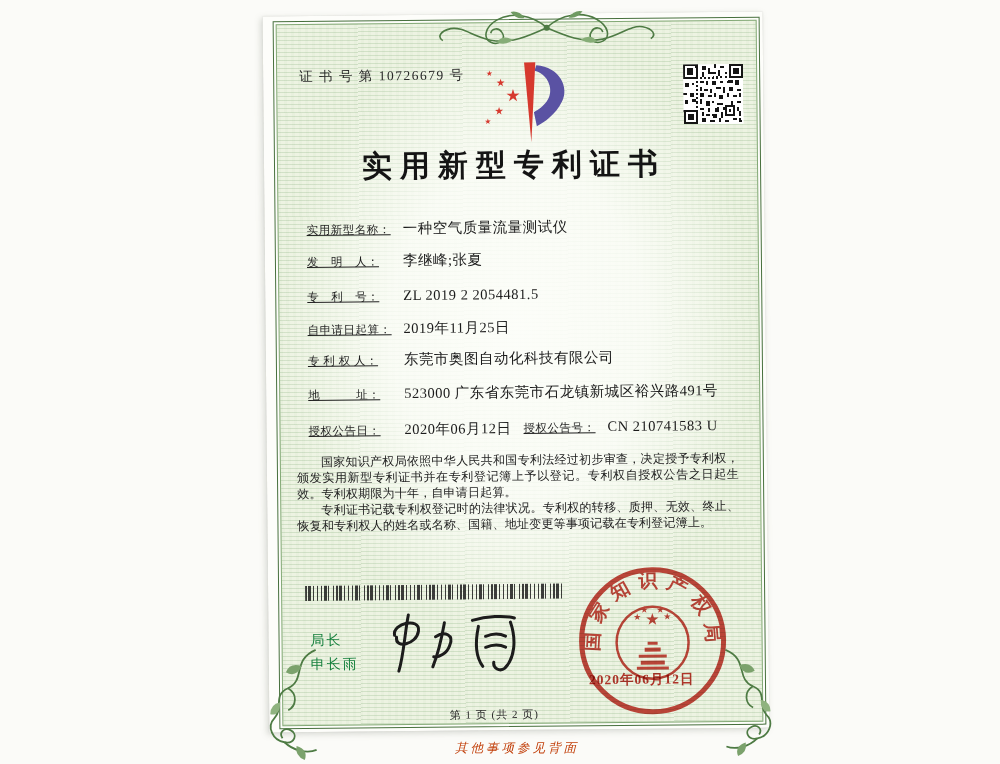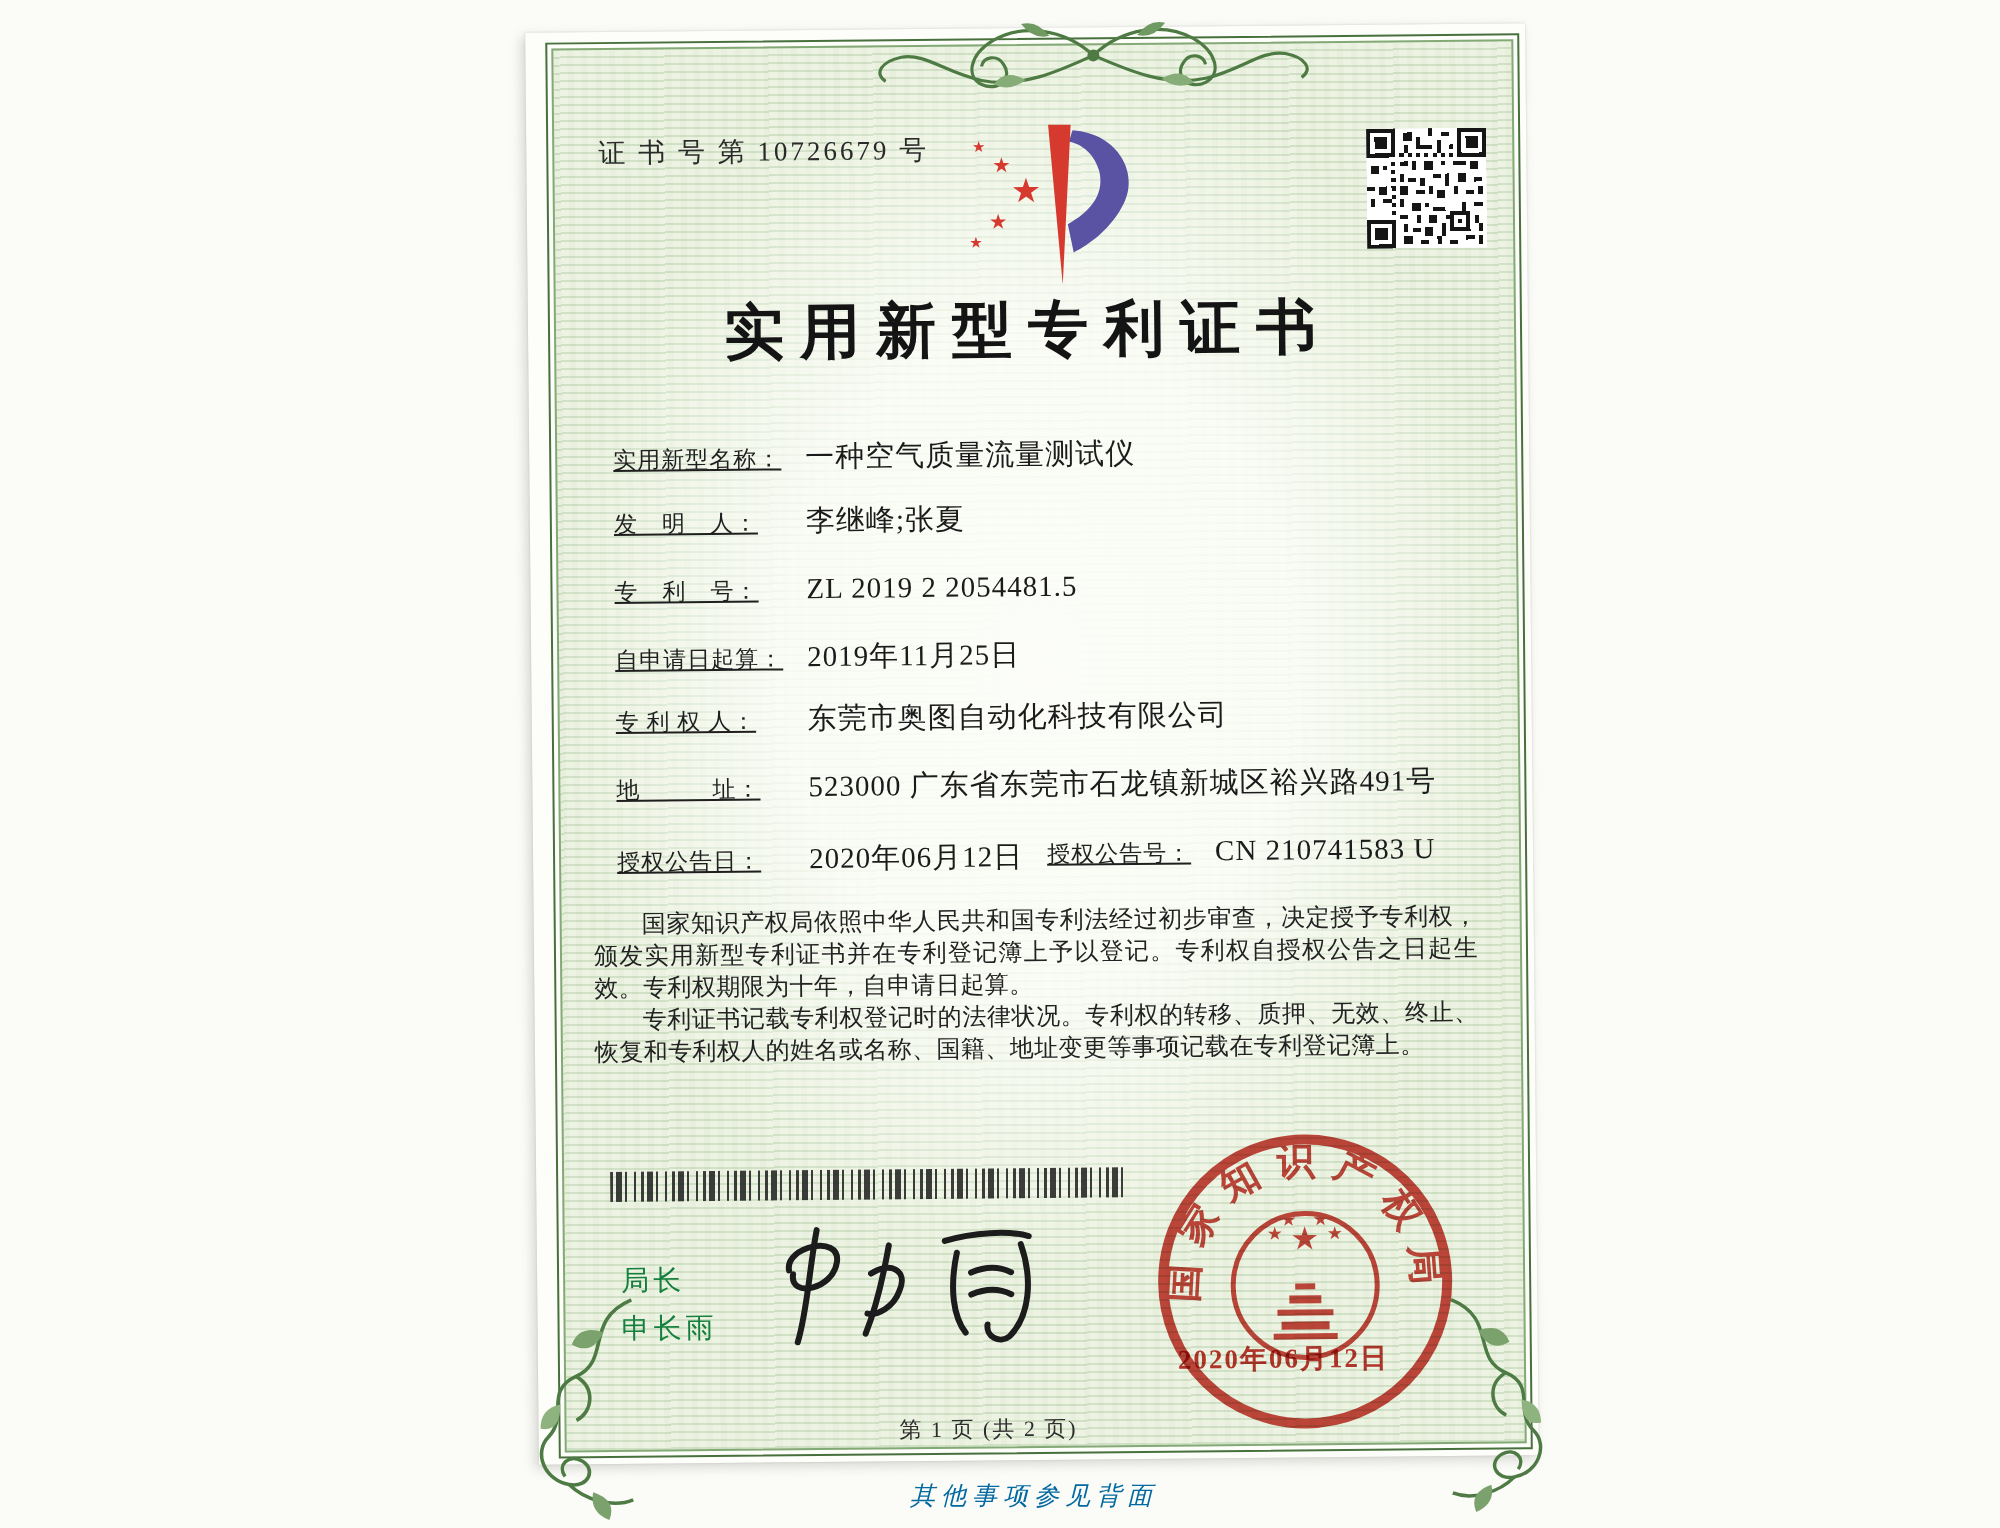--- a/index.html
+++ b/index.html
@@ -71,21 +71,21 @@
     mix-blend-mode:multiply;white-space:nowrap;
   }
   .page-indicator{
     position:absolute;left:150px;top:693px;width:150px;text-align:center;
     font-size:11px;color:#2c2c2c;z-index:2;letter-spacing:1px;
   }
   .orn-top{position:absolute;left:172px;top:-7px;width:224px;height:44px;z-index:3;}
   .orn-bl{position:absolute;left:-5px;top:630px;width:56px;height:118px;z-index:3;}
   .orn-br{position:absolute;left:452px;top:634px;width:56px;height:114px;z-index:3;transform:scaleX(-1);}
   .back-note{
-    position:absolute;left:455px;top:740px;font-size:12.5px;color:#0369a1;
+    position:absolute;left:455px;top:740px;font-size:12.5px;color:#c2410c;
     letter-spacing:3px;font-style:italic;z-index:1;
   }
   .num{letter-spacing:.5px;}
 </style>
 </head>
 <body>
 
 <div class="page">
   <div class="frame">
     <div class="frame-inner"></div>

